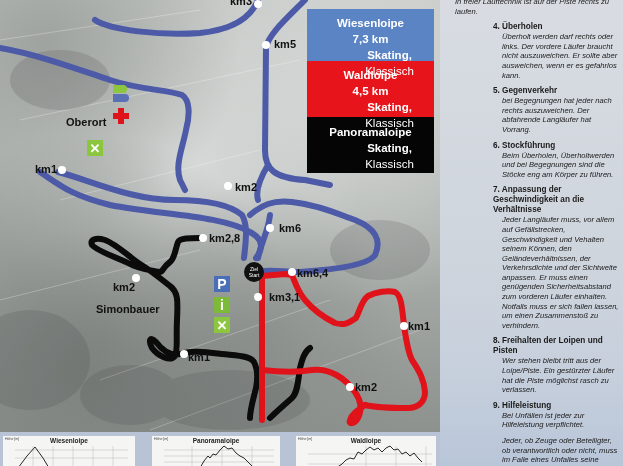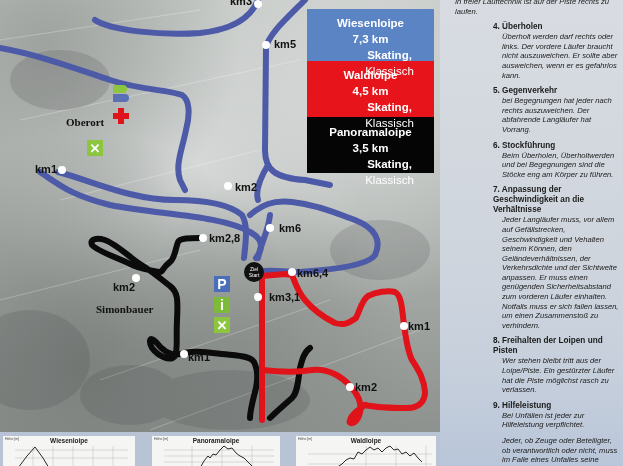--- a/index.html
+++ b/index.html
@@ -8,21 +8,21 @@
     background:
       radial-gradient(ellipse at 20% 85%, #7d827f 0%, rgba(125,130,127,0) 45%),
       radial-gradient(ellipse at 60% 95%, #8a8f8c 0%, rgba(138,143,140,0) 40%),
       radial-gradient(ellipse at 10% 10%, #9fa3a0 0%, rgba(159,163,160,0) 35%),
       radial-gradient(ellipse at 40% 40%, #d9dcda 0%, rgba(217,220,218,0) 50%),
       radial-gradient(ellipse at 80% 20%, #d6d9d7 0%, rgba(214,217,215,0) 45%),
       linear-gradient(180deg, #c4c8c5 0%, #a7aca9 60%, #8d928f 100%);
   }
   .map svg { position:absolute; left:0; top:0; }
   .km-label { position:absolute; font-size:11px; font-weight:bold; color:#111; white-space:nowrap; }
-  .place-label { position:absolute; font-size:11px; font-weight:bold; color:#111;font-family:Liberation Serif, serif; }
+  .place-label { position:absolute; font-size:11px; font-weight:bold; color:#111; }
   .legend { position:absolute; left:307px; top:9px; width:127px; }
   .legend-box { color:#fff; text-align:center; font-size:11.5px; font-weight:bold; line-height:16px; padding:3px 0; }
   .legend-box .name { display:block; }
   .legend-box .dist { display:block; }
   .legend-box .type { display:block;padding-left:38px; }
   .legend-box .type .cl { font-weight:normal; }
   .lb-blue { background:#5b84c4; height:52px; padding-top:6px; box-sizing:border-box; }
   .lb-red { background:#e8141b; height:56px; padding-top:6px; box-sizing:border-box; }
   .lb-black { background:#050505; height:56px; padding-top:7px; box-sizing:border-box; }
   .icon-box { position:absolute; width:16px; height:16px; display:flex; align-items:center; justify-content:center; color:#fff; font-weight:bold; font-size:13px; }
@@ -143,21 +143,20 @@
       <span class="dist">7,3 km</span>
       <span class="type"><span>Skating,</span> <span class="cl">Klassisch</span></span>
     </div>
     <div class="legend-box lb-red">
       <span class="name">Waldloipe</span>
       <span class="dist">4,5 km</span>
       <span class="type"><span>Skating,</span> <span class="cl">Klassisch</span></span>
     </div>
     <div class="legend-box lb-black">
       <span class="name">Panoramaloipe</span>
-      <span class="dist">3,5 km</span>
       <span class="type"><span>Skating,</span> <span class="cl">Klassisch</span></span>
     </div>
   </div>
 </div>
 
 <div class="profiles">
   <div class="profile" style="left:3px;width:132px;">
     <span class="yunit">Höhe [m]</span>
     <span class="ptitle">Wiesenloipe</span>
     <svg width="132" height="30">

